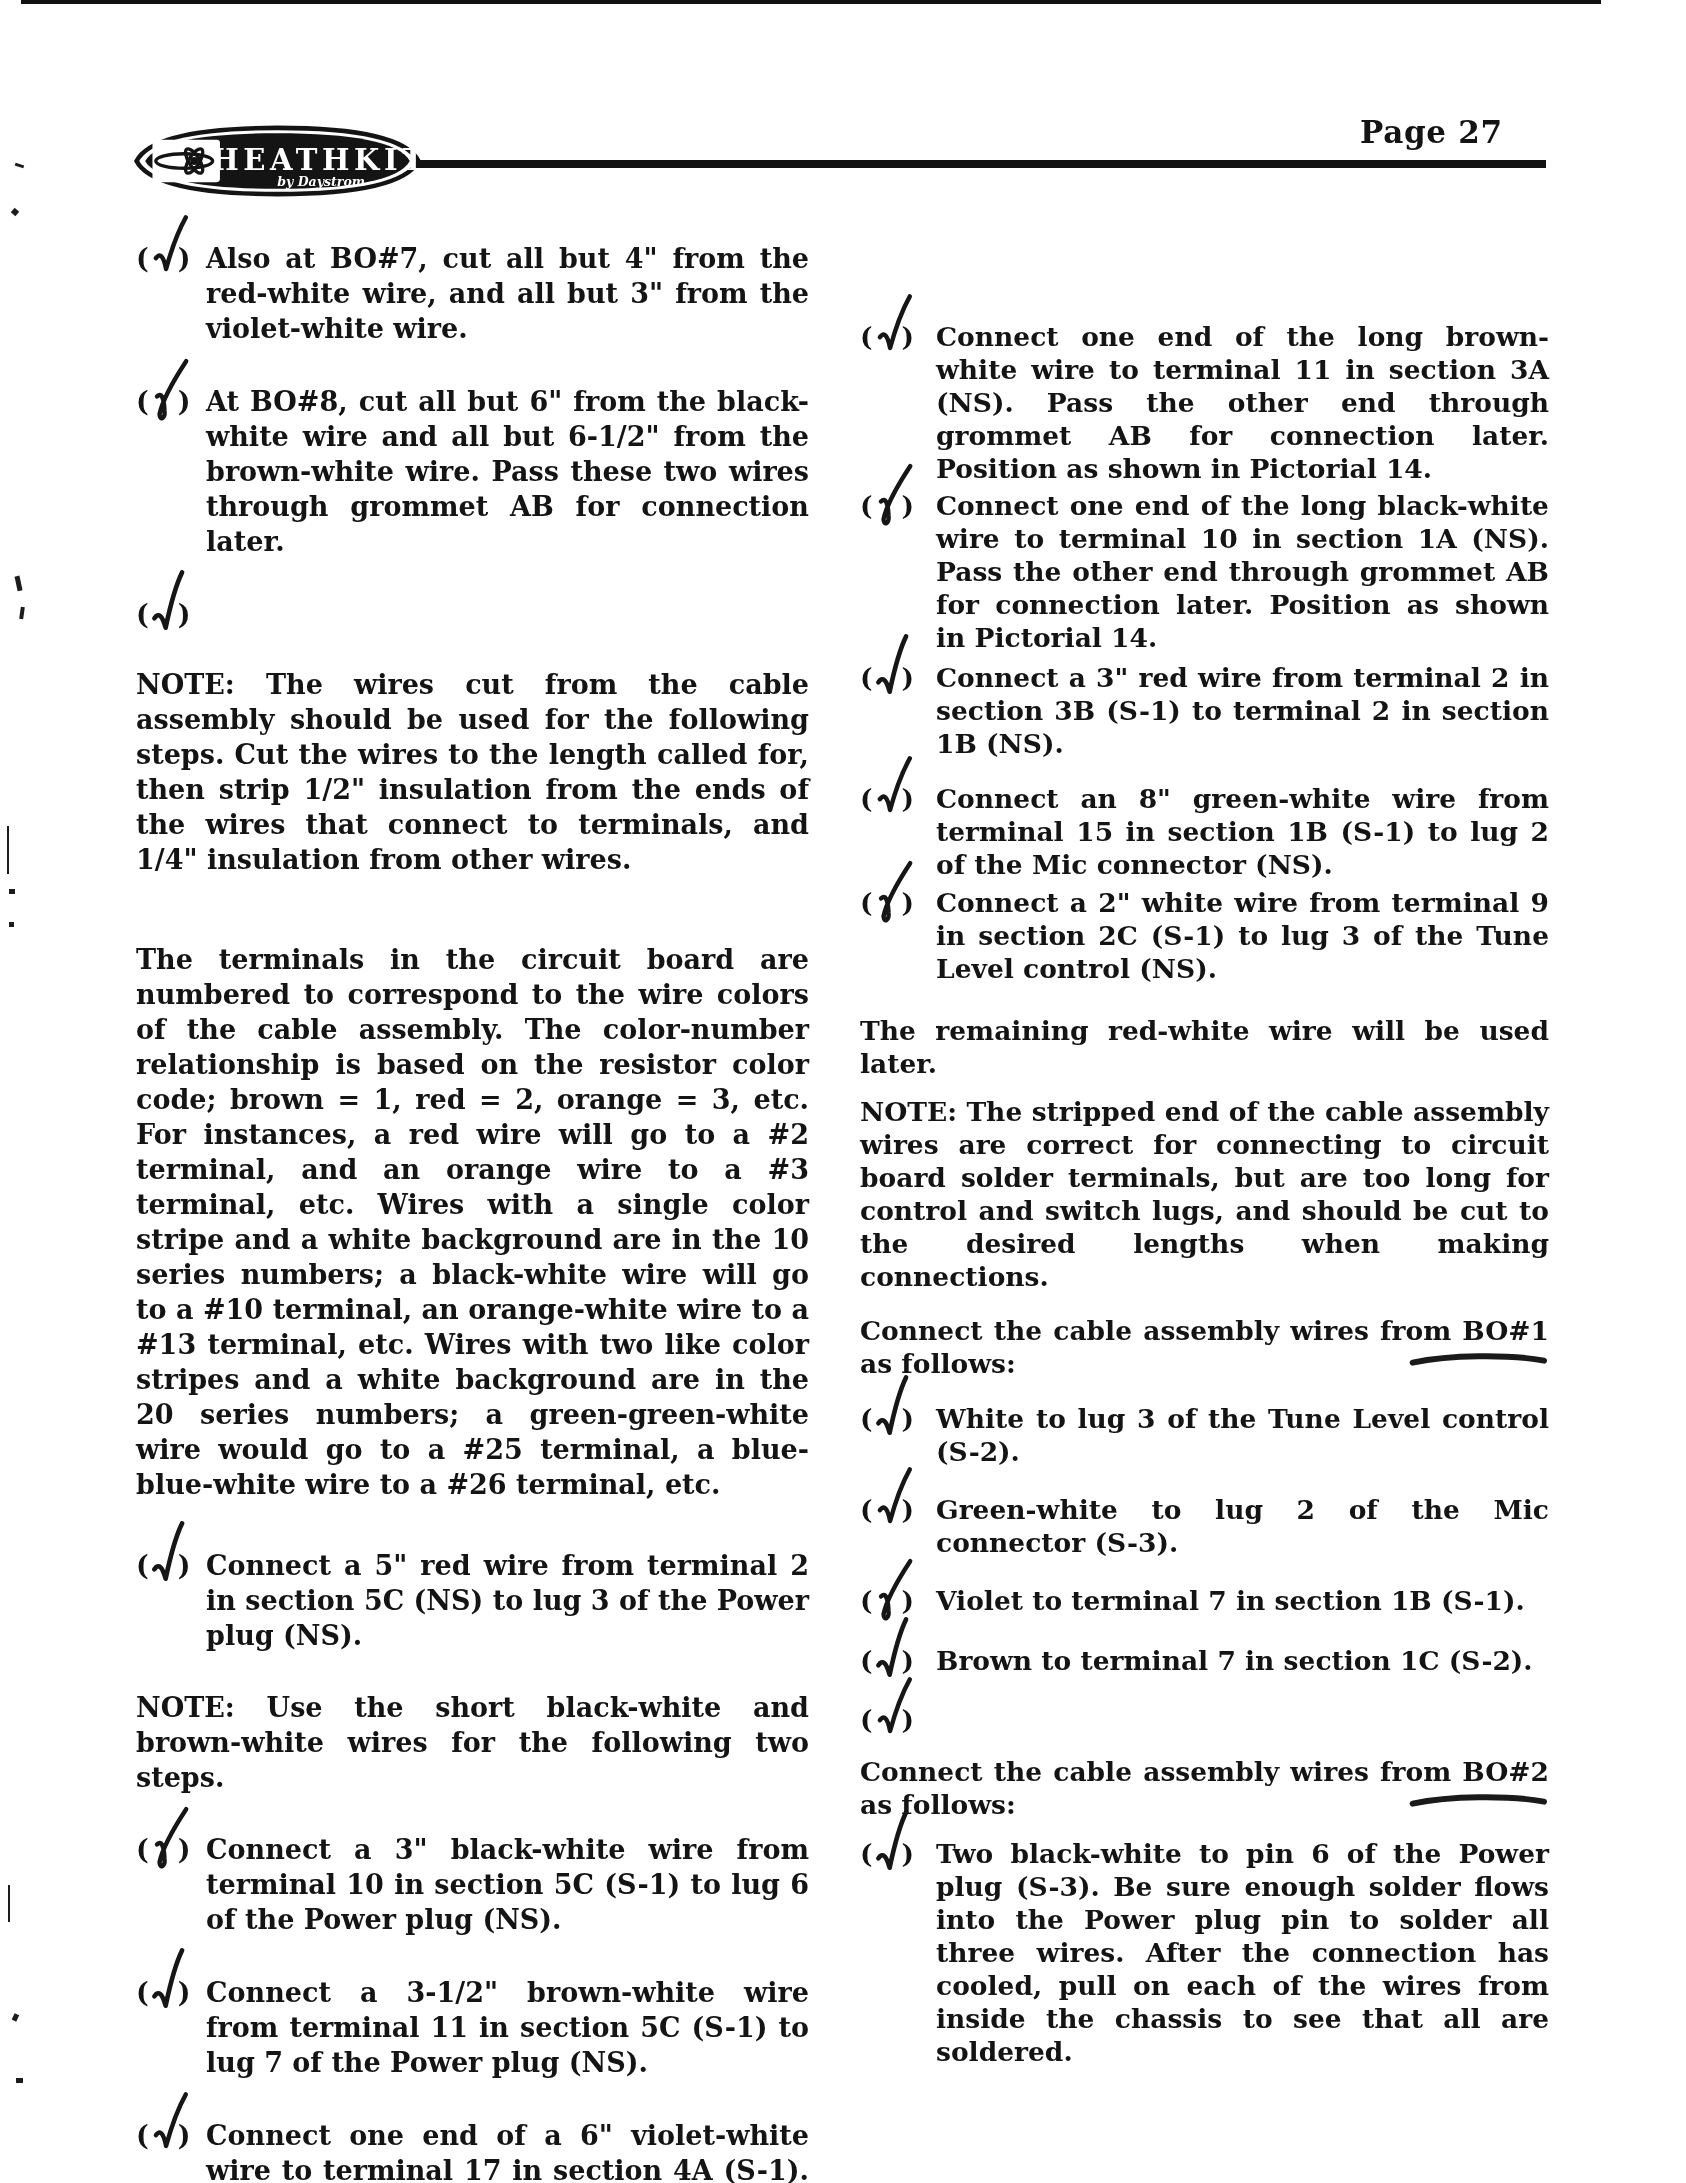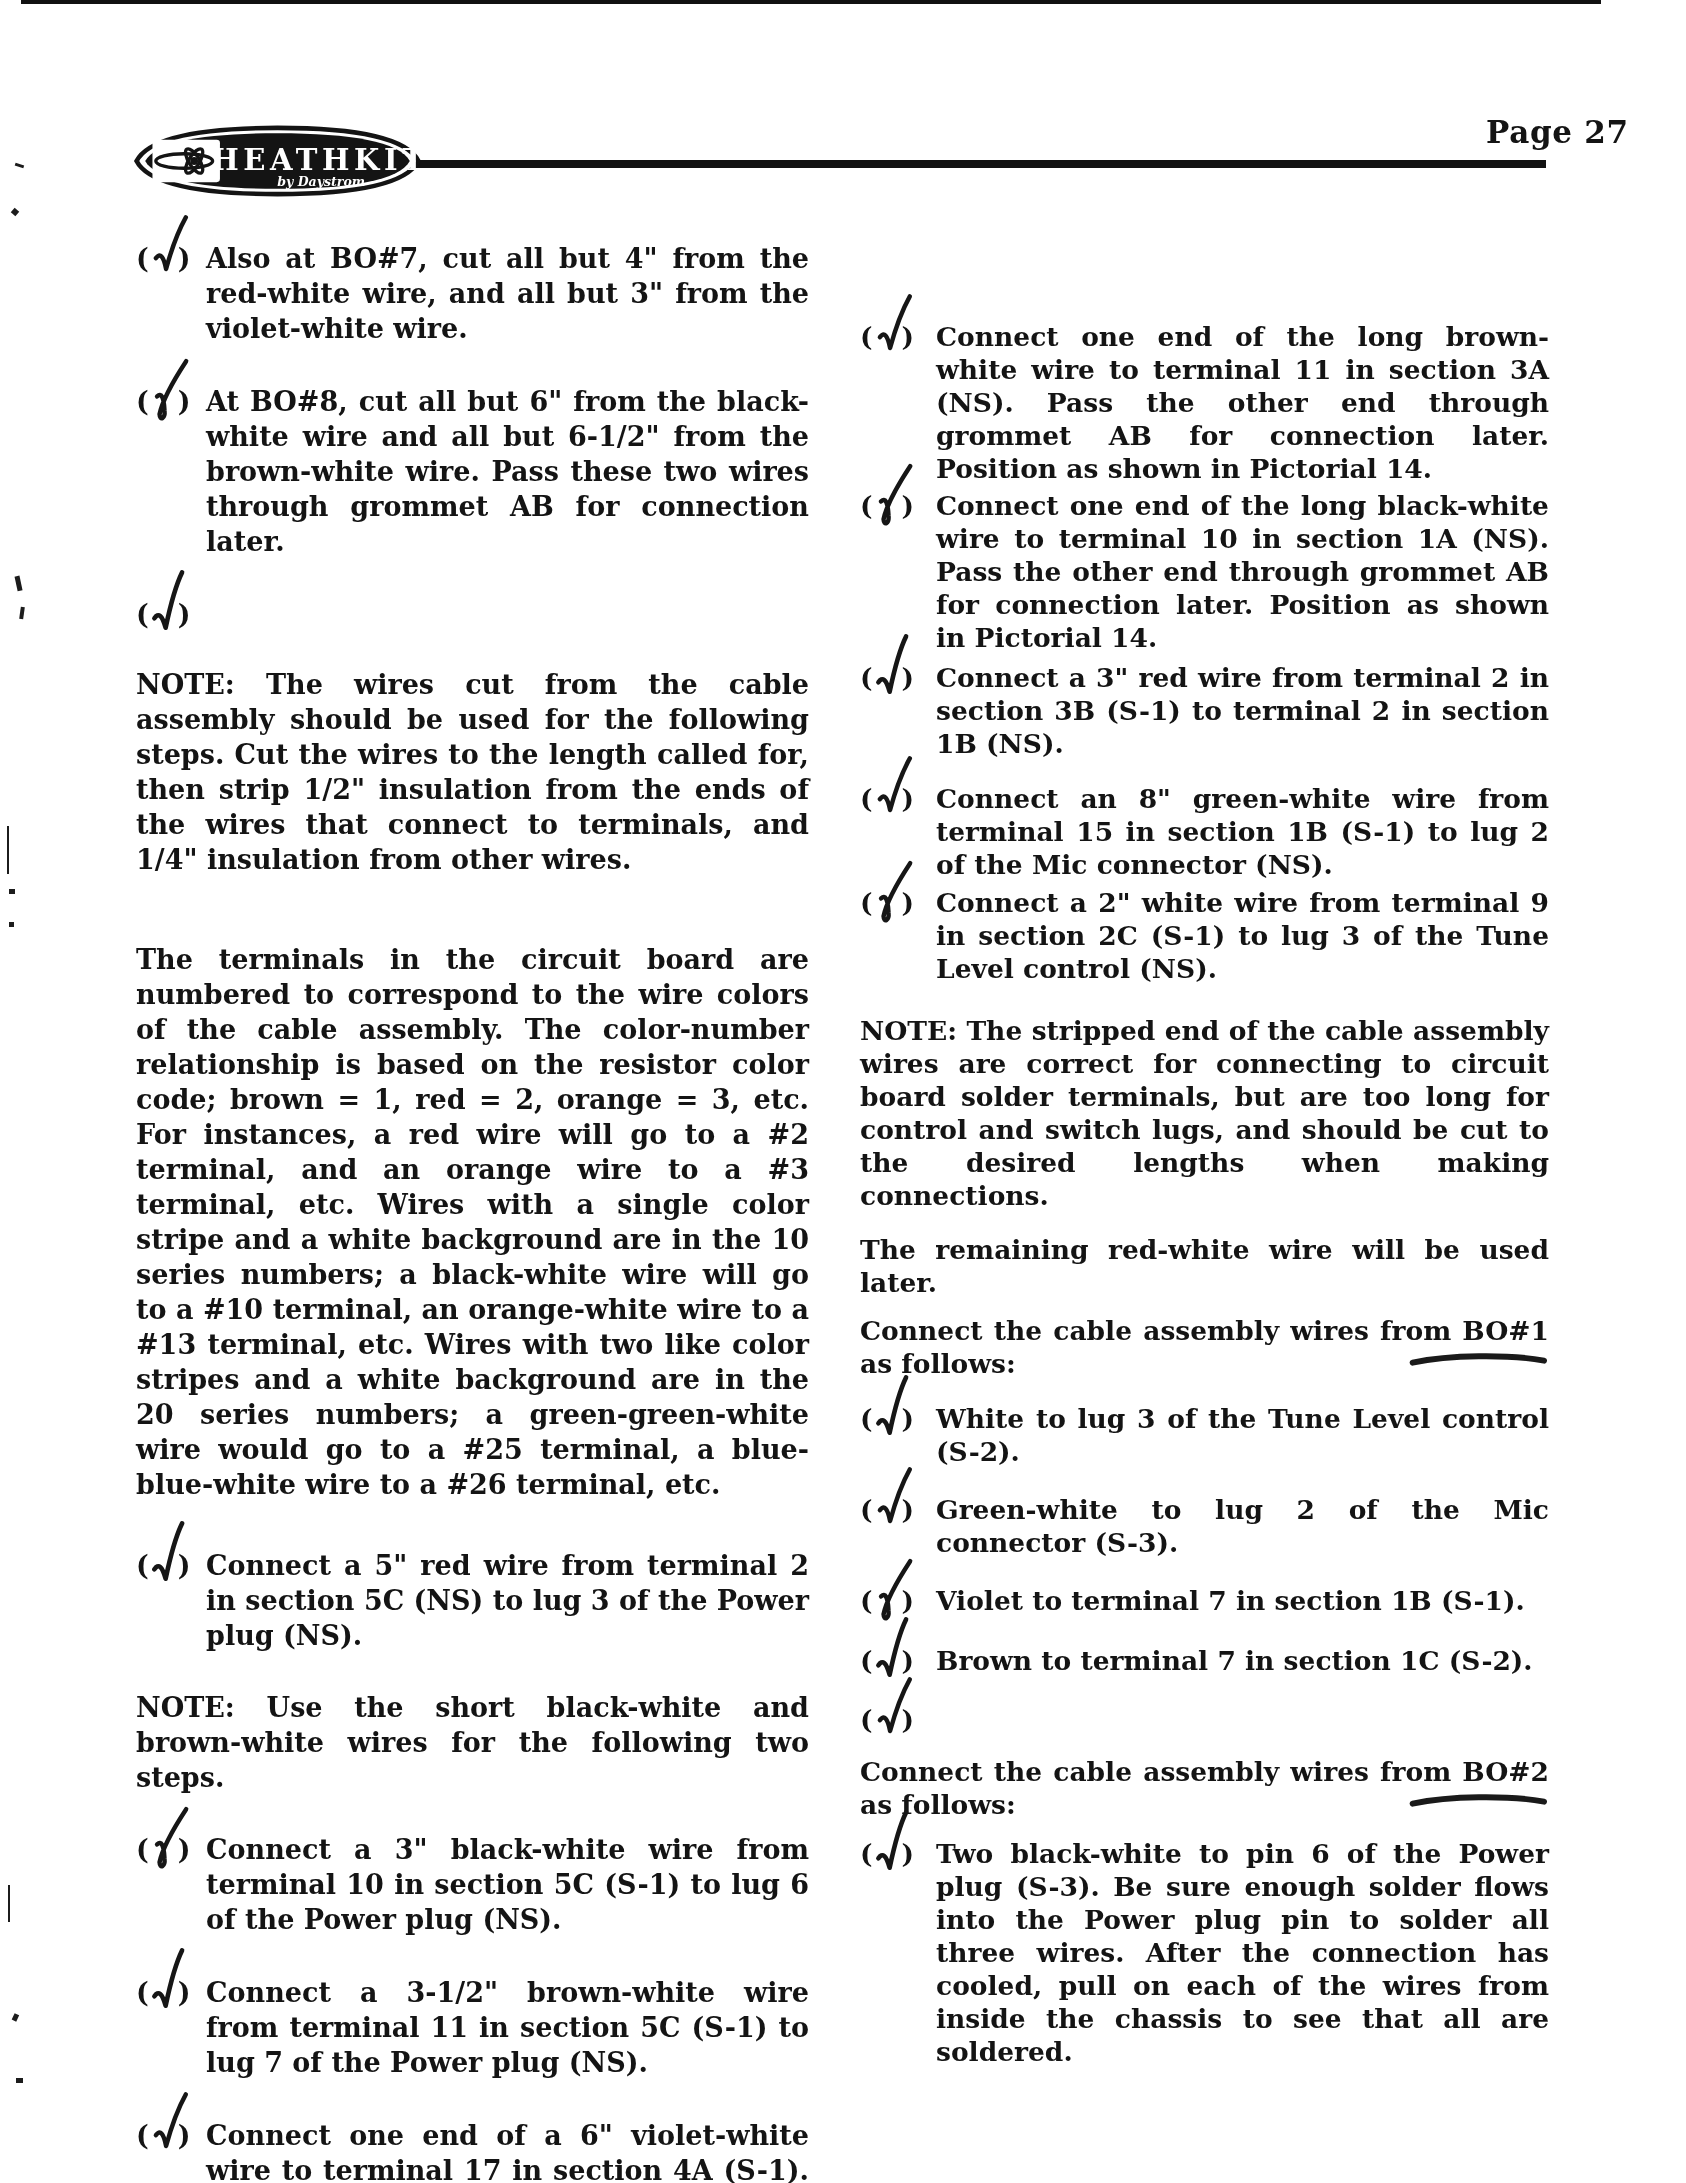--- a/index.html
+++ b/index.html
@@ -5,21 +5,21 @@
   html,body{margin:0;padding:0;}
   body{
     width:1687px;height:2183px;position:relative;overflow:hidden;
     background:#ffffff;color:#141414;
     font-family:"DejaVu Serif","Liberation Serif",serif;font-weight:700;
   }
   
   .artifact{position:absolute;background:#1c1c1c;}
   
   #top-edge-line{position:absolute;left:21px;top:0;width:1580px;height:4px;background:#111;}
-  #page-label{position:absolute;left:1486px;top:114px;font-size:31px;letter-spacing:0.7px;}
+  #page-label{position:absolute;left:1360px;top:114px;font-size:31px;letter-spacing:0.7px;}
   #header-rule{position:absolute;left:404px;top:160px;width:1142px;height:8px;background:#121212;}
   #logo{position:absolute;left:126px;top:121px;}
   
   .col{position:absolute;}
   #left-col{left:136px;top:241px;width:673px;font-size:27px;line-height:35px;}
   #right-col{left:860px;top:320px;width:689px;font-size:26.5px;line-height:33px;}
   .ci{display:flex;}
   .chk{flex:0 0 70px;position:relative;}
   #right-col .chk{flex:0 0 76px;}
   .par{display:inline-block;}
@@ -136,22 +136,22 @@
           <path d="M10,62 C16,54 21,58 25,78 C32,52 44,20 54,2"></path>
         </svg><span class="par p2">)</span></span>
       <div class="itext">Connect an 8" green-white wire from terminal 15 in section 1B (S-1) to lug 2 of the Mic connector (NS).</div>
     </div>
     <div class="ci" style="margin-bottom: 29px;">
       <span class="chk m1"><span class="par">(</span><svg class="mark" viewBox="0 0 60 100">
           <path d="M12,56 C18,50 22,56 24,76 C26,88 18,92 17,82 C20,62 38,26 52,2"></path>
         </svg><span class="par p2">)</span></span>
       <div class="itext">Connect a 2" white wire from terminal 9 in section 2C (S-1) to lug 3 of the Tune Level control (NS).</div>
     </div>
+    <div class="para" style="margin-bottom: 14.6px;">The remaining red-white wire will be used later.</div>
     <div class="para" style="margin-bottom: 21px;">NOTE: The stripped end of the cable assembly wires are correct for connecting to circuit board solder terminals, but are too long for control and switch lugs, and should be cut to the desired lengths when making connections.</div>
-    <div class="para" style="margin-bottom: 14.6px;">The remaining red-white wire will be used later.</div>
     <div class="para" style="margin-bottom: 22.5px;">Connect the cable assembly wires from BO#1 as follows:<svg class="swoosh" viewBox="0 0 210 24">
         <path d="M4,16 C60,4 150,3 204,13"></path>
       </svg></div>
     <div class="ci" style="margin-bottom: 25px;">
       <span class="chk m2"><span class="par">(</span><svg class="mark" viewBox="0 0 60 100">
           <path d="M8,66 C14,58 19,62 23,80 C31,50 40,22 50,4"></path>
         </svg><span class="par p2">)</span></span>
       <div class="itext">White to lug 3 of the Tune Level control (S-2).</div>
     </div>
     <div class="ci" style="margin-bottom: 25px;">

